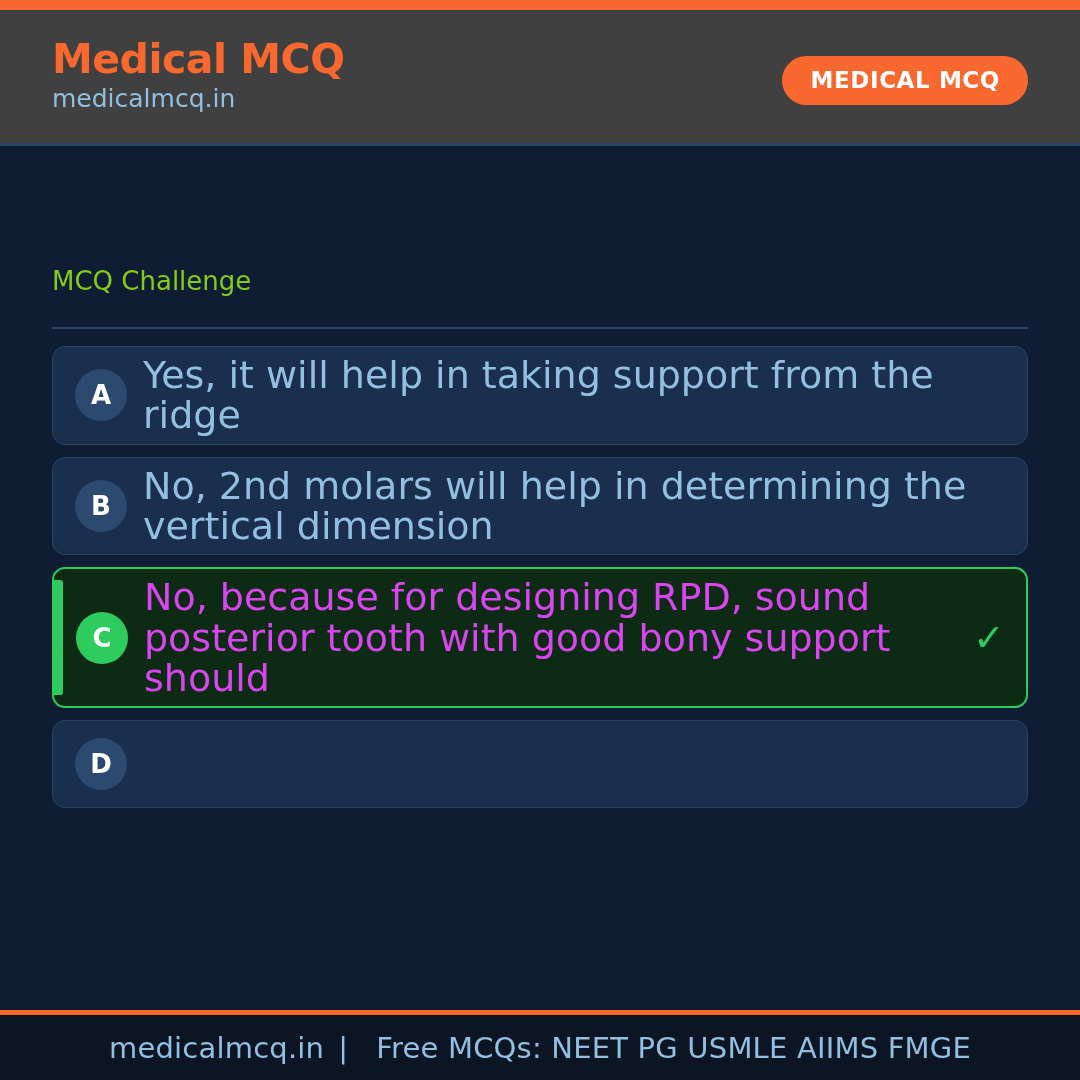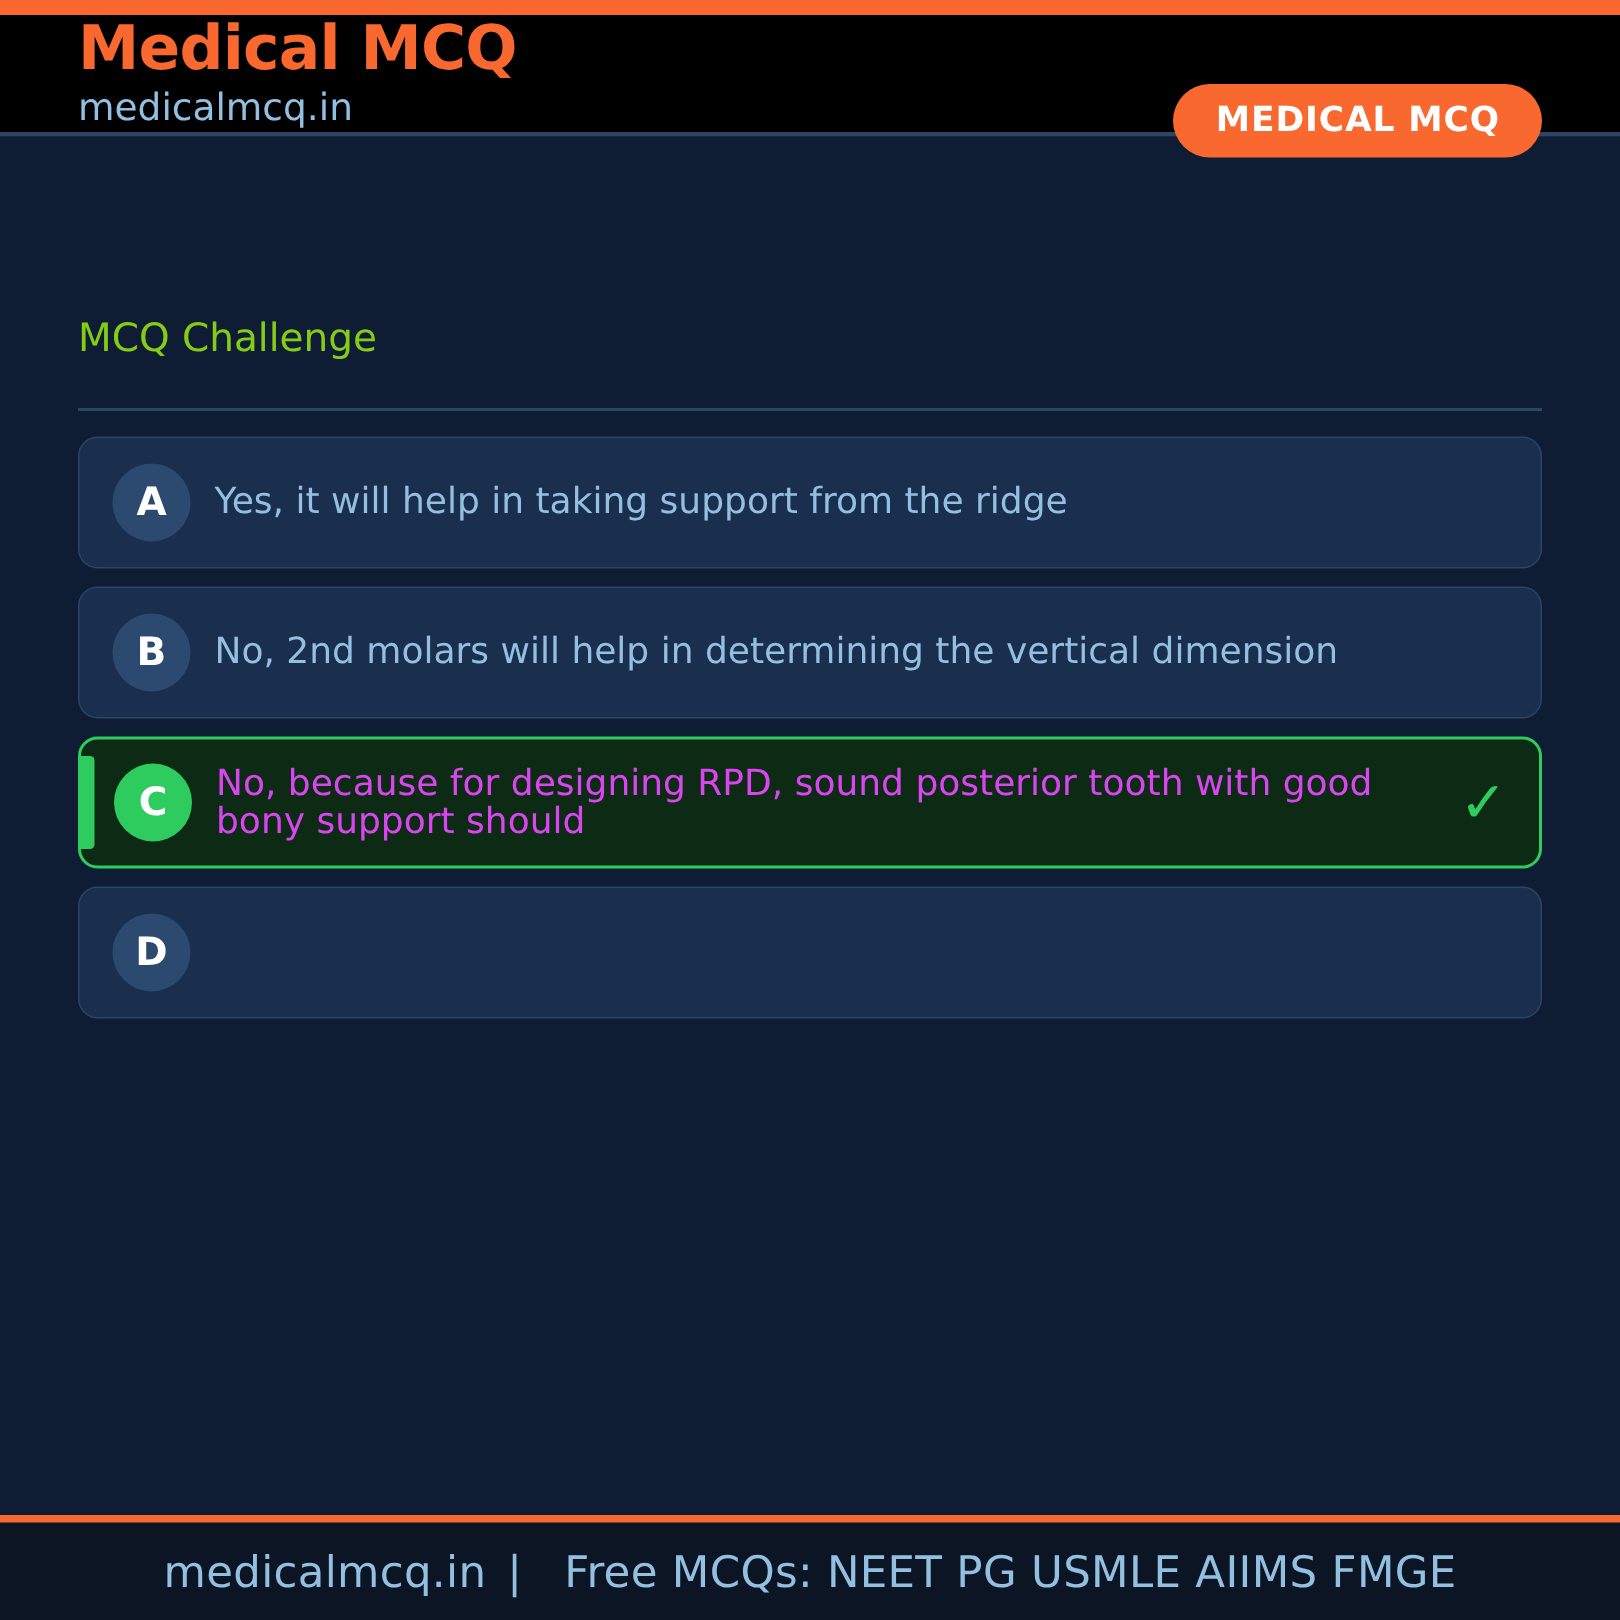--- a/index.html
+++ b/index.html
@@ -28,22 +28,22 @@
   .top-accent {
     height: 10px;
     width: 100%;
     background: #F9682F;
     flex: 0 0 auto;
   }
 
   
   .header {
     flex: 0 0 auto;
-    height: 81px;
-    background: #000000;
+    height: 136px;
+    background: #404040;
     position: relative;
     display: flex;
     align-items: center;
     padding: 0 52px;
     border-bottom: 3px solid #2B4566;
   }
 
   .brand-block {
     display: flex;
     flex-direction: column;
@@ -139,21 +139,21 @@
     font-size: 26px;
     font-weight: bold;
     display: flex;
     align-items: center;
     justify-content: center;
     margin-right: 16px;
   }
 
   .option .otext {
     flex: 1 1 auto;
-    font-size: 24px;
+    font-size: 38px;
     line-height: 1.06;
     color: #93BFE0;
     padding-right: 4px;
   }
 
   .option .tick {
     flex: 0 0 auto;
     width: 34px;
     font-size: 38px;
     color: #2ECC5E;

